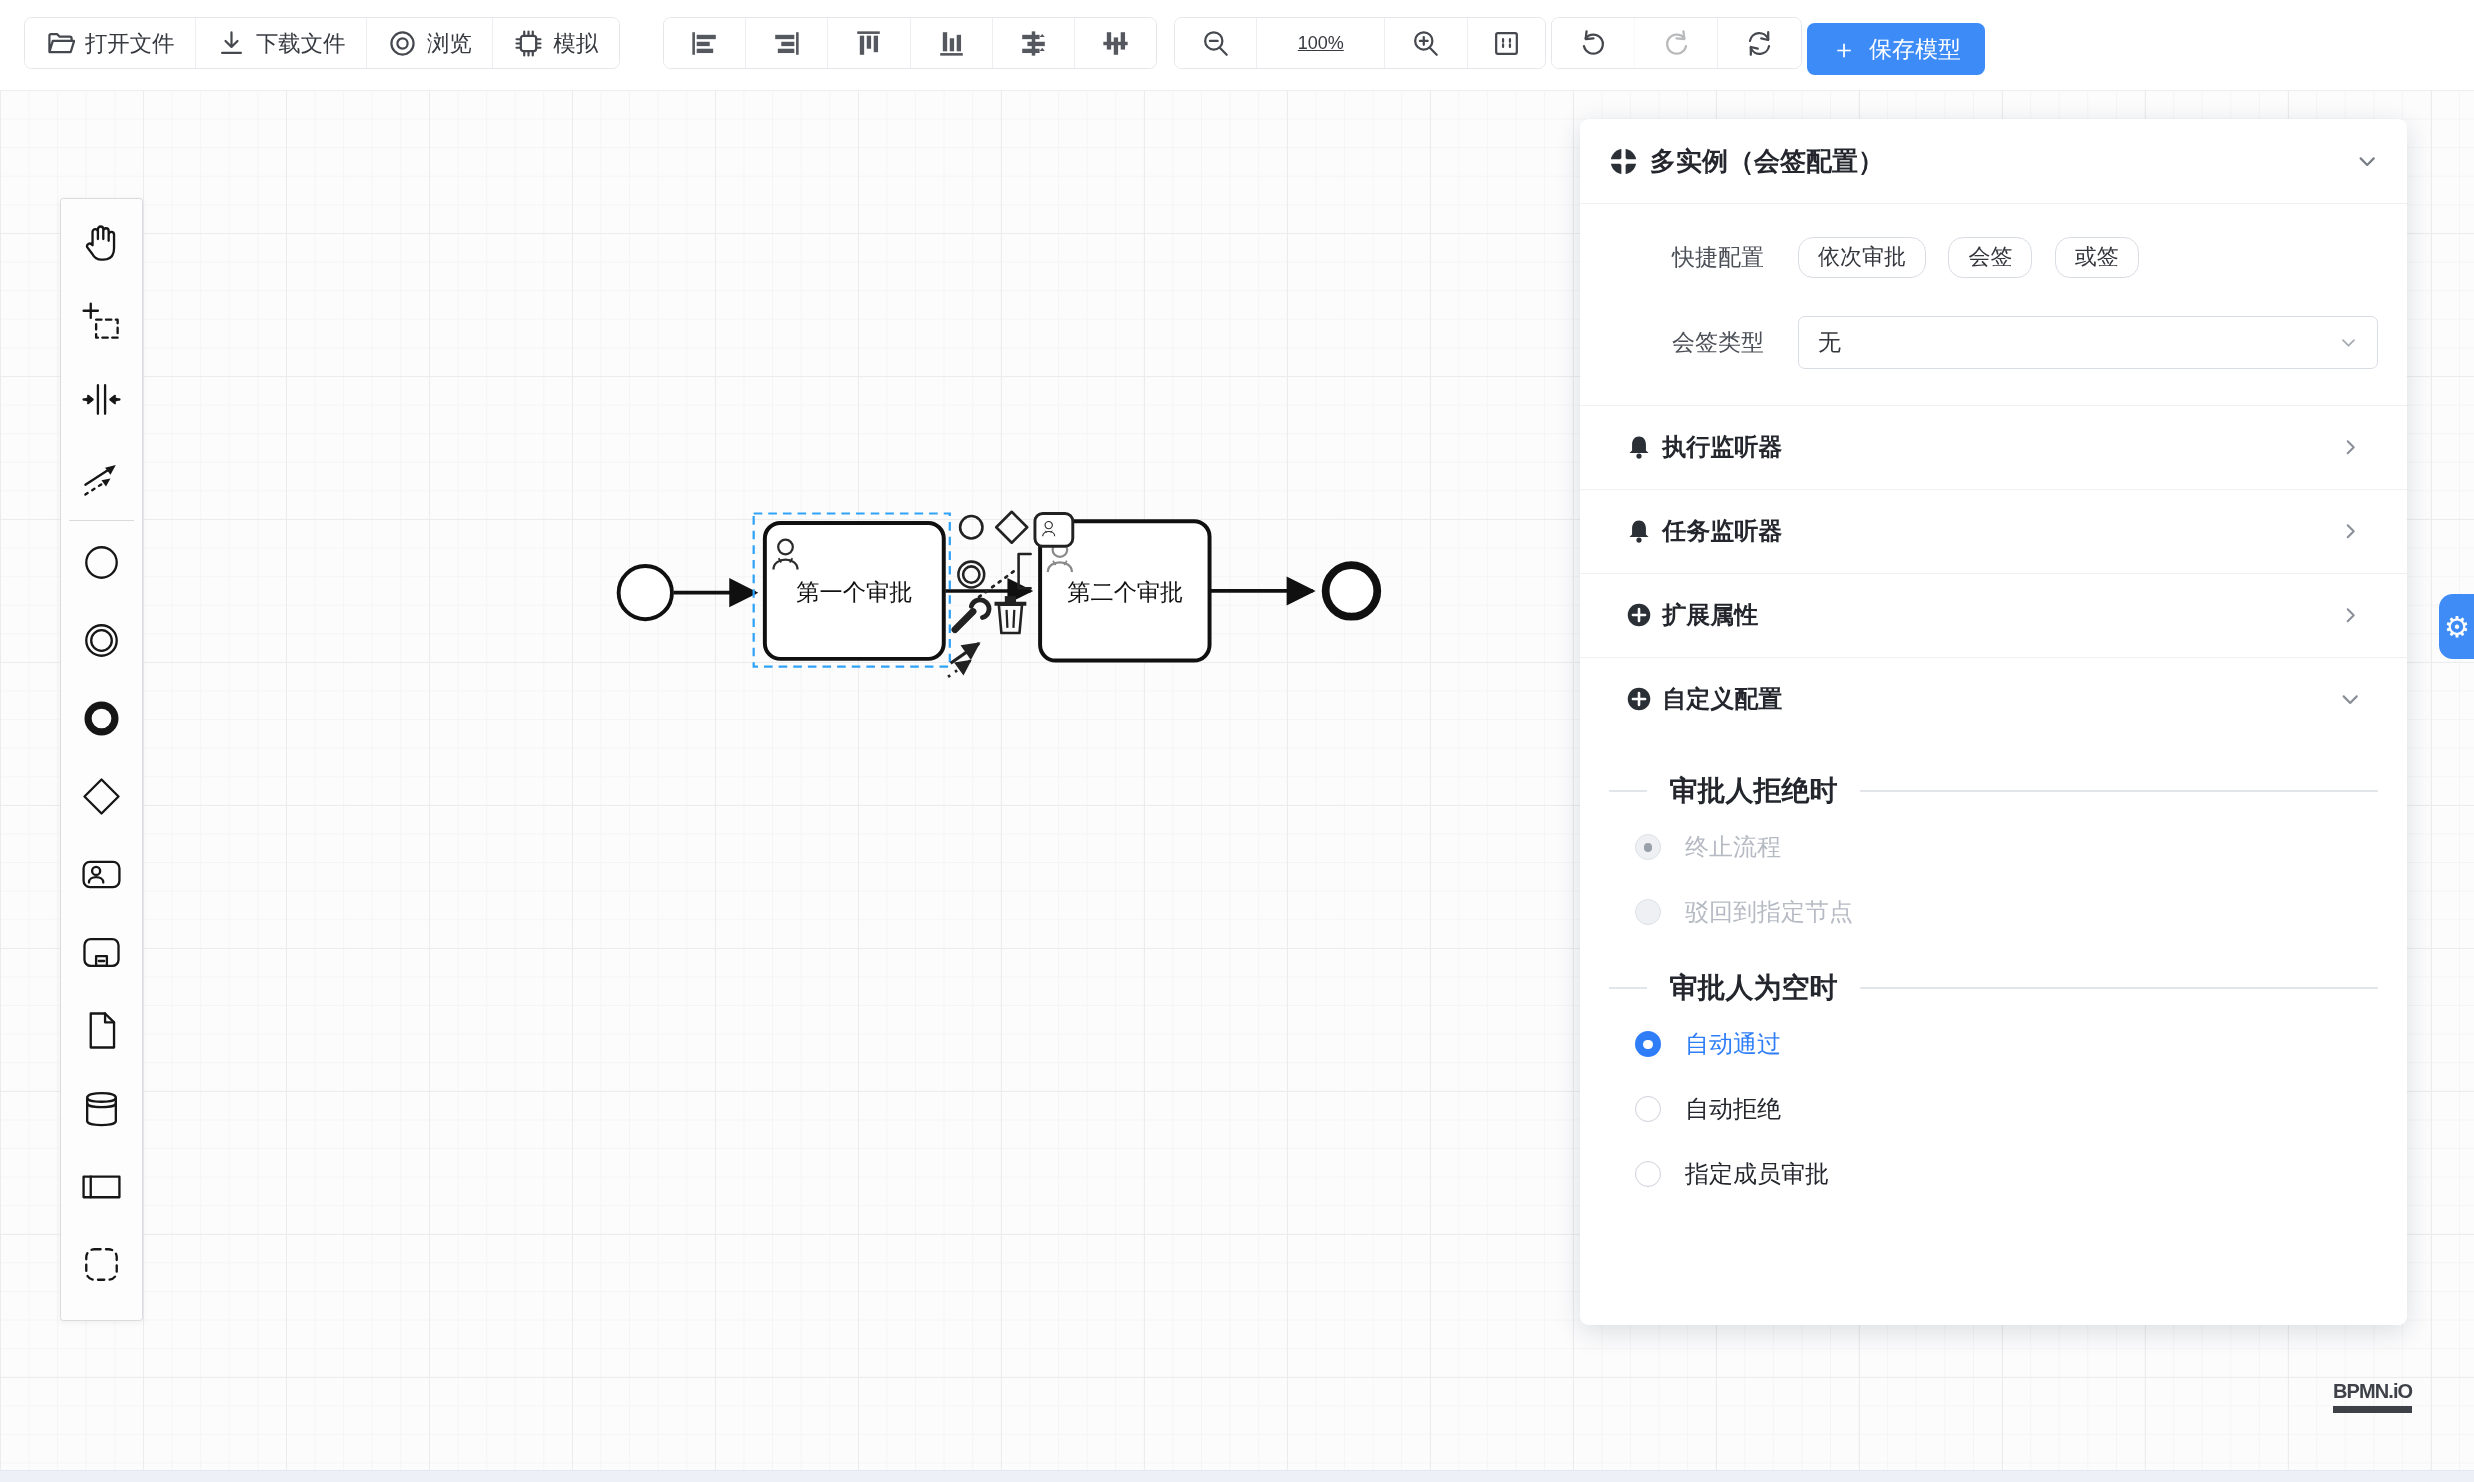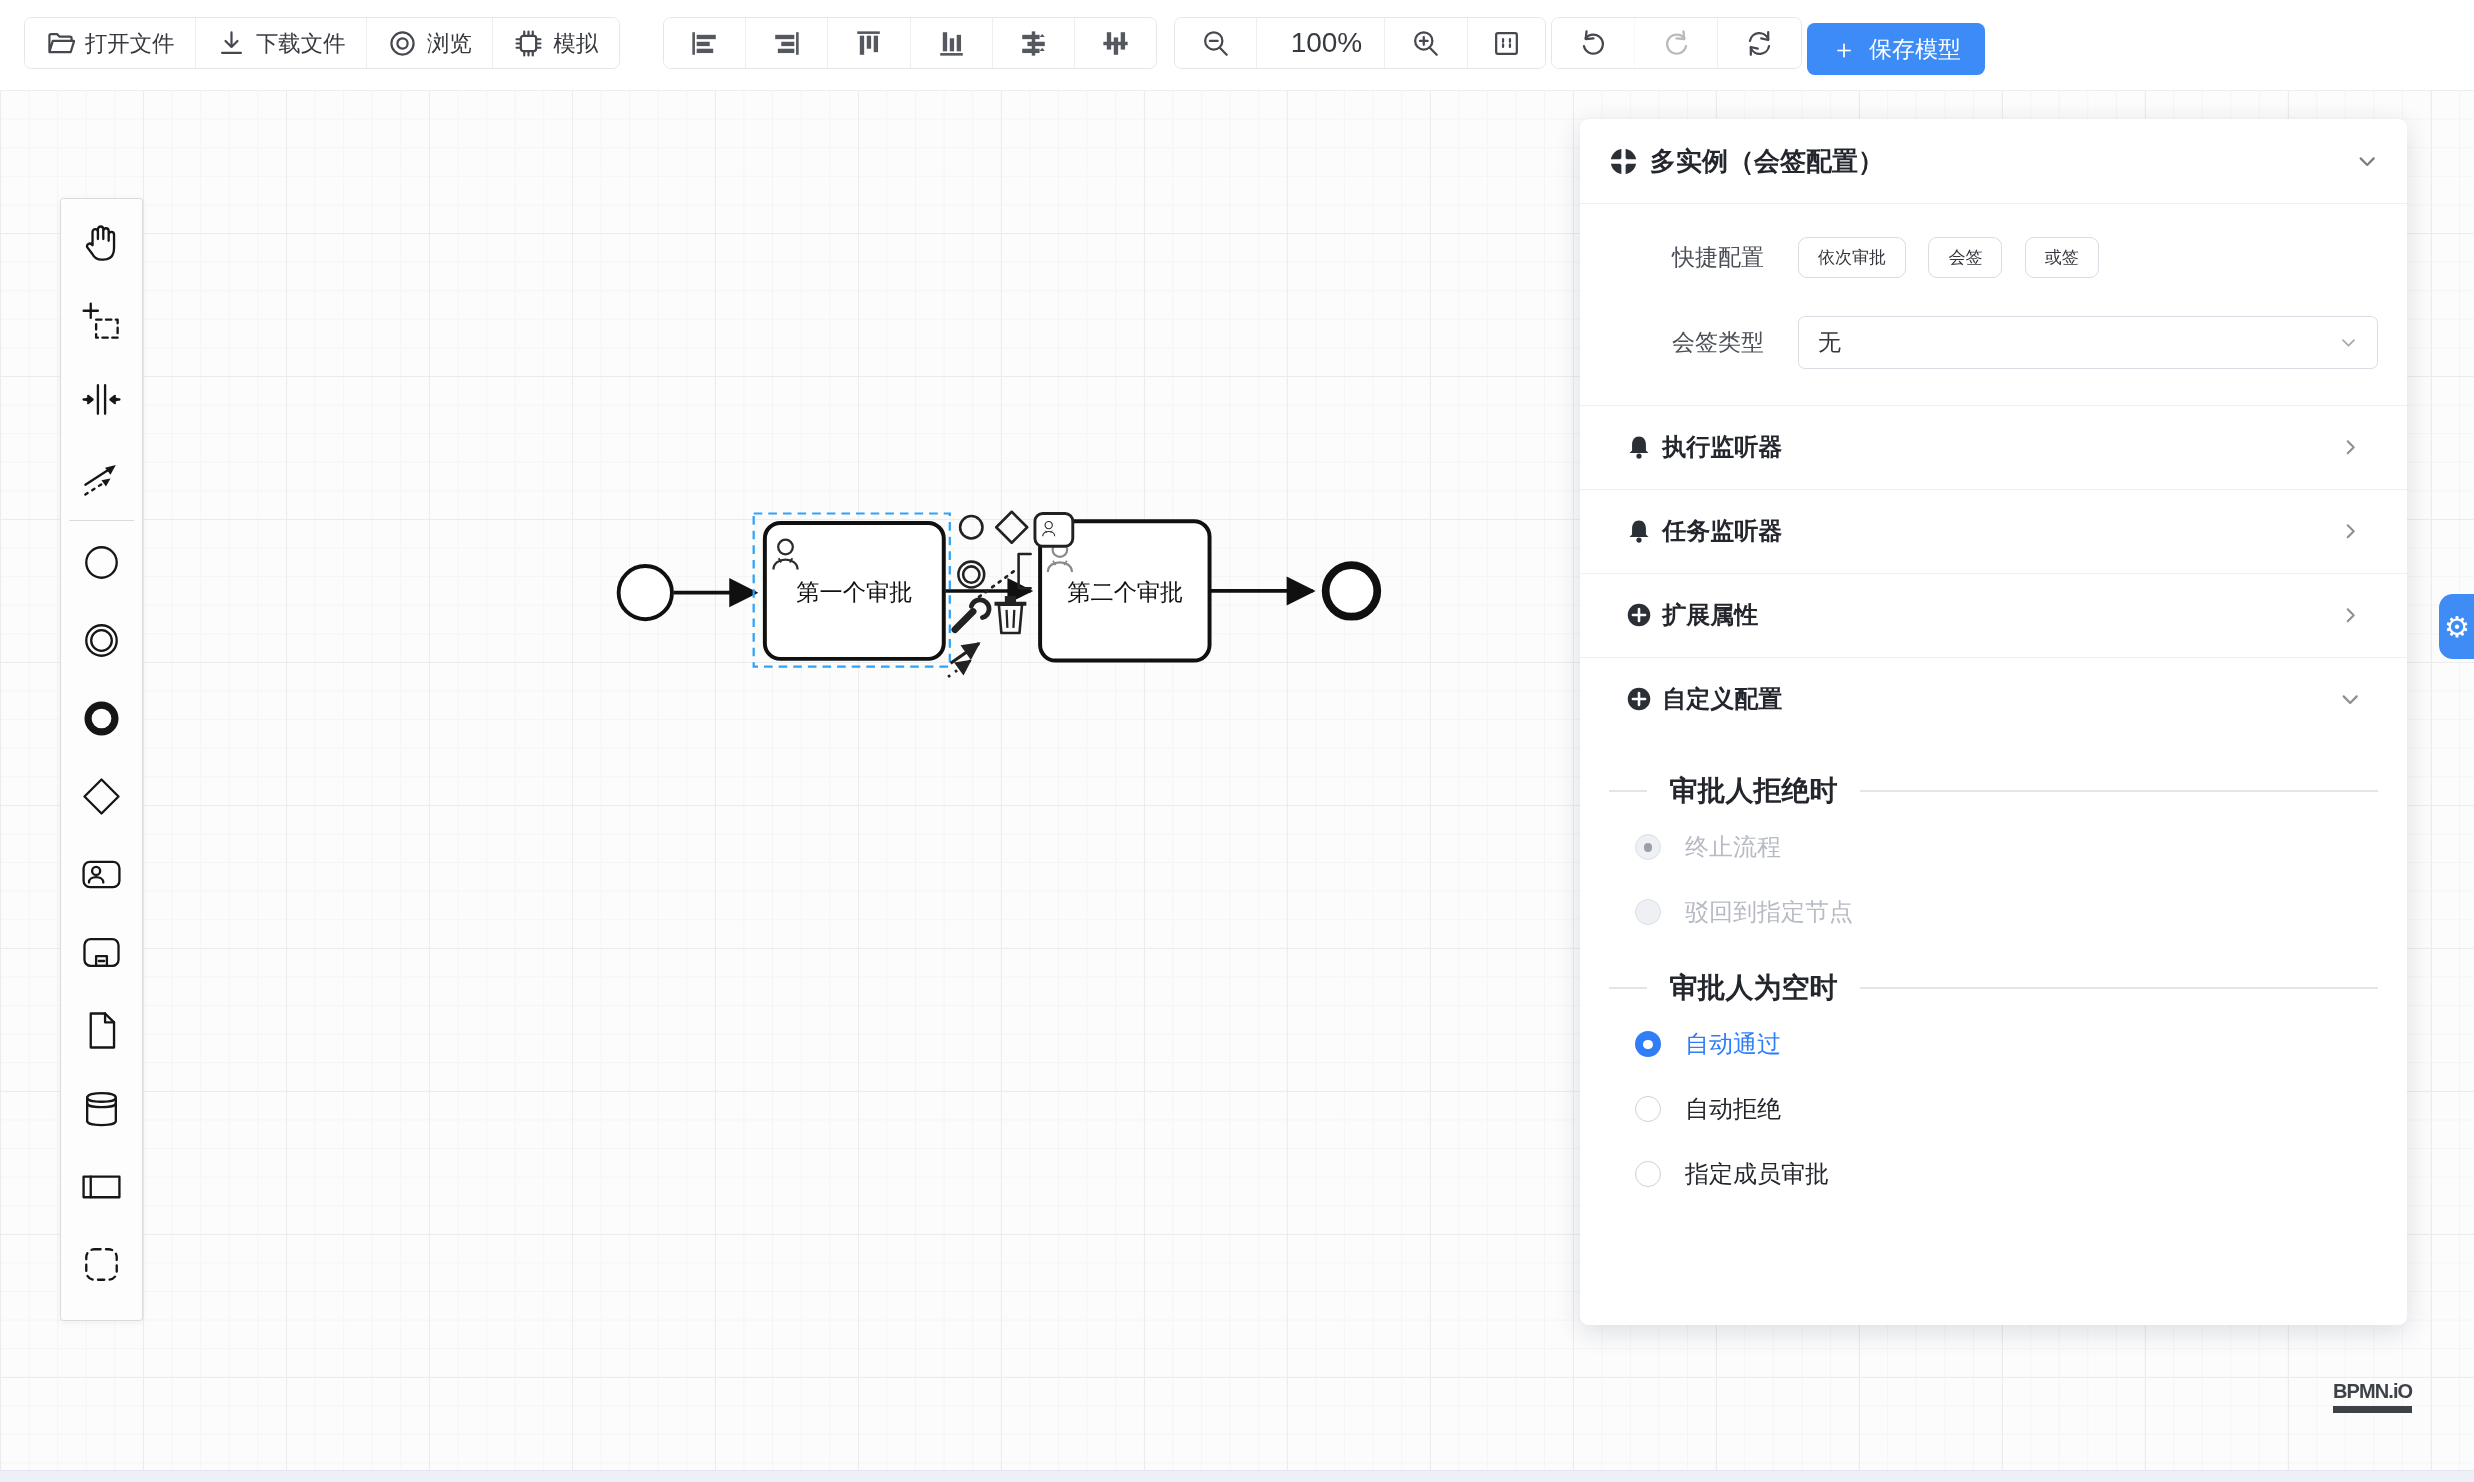--- a/index.html
+++ b/index.html
@@ -13,38 +13,38 @@
       linear-gradient(90deg,#f5f5f6 0.9px,transparent 0.9px);
     background-size:143px 143px,143px 143px,28.6px 28.6px,28.6px 28.6px;
     background-position:0 90px,0 0,0 90px,0 0;}
   
   .toolbar{position:absolute;left:0;top:0;width:100%;height:90px;background:#ffffff;border-bottom:0.9px solid #eceef1;z-index:30;}
   .tb-group{position:absolute;top:17px;height:52px;display:flex;align-items:stretch;background:#fff;border:0.9px solid #e4e6ea;border-radius:7.7px;overflow:hidden;box-sizing:border-box;}
   .tb-cell{display:flex;align-items:center;justify-content:center;gap:10.3px;padding:0 20.6px;border-left:0.9px solid #eceef1;cursor:pointer;color:#36393f;font-size:22.4px;white-space:nowrap;background:#fff;}
   .tb-cell:first-child{border-left:none;}
   .tb-cell svg{display:block;}
   .tb-icon{stroke:#45484e;fill:none;stroke-width:2.6;stroke-linecap:round;stroke-linejoin:round;}
-  .zoom-level{font-size:28px;color:#36393f;min-width:83px;text-align:right;}
+  .zoom-level{font-size:18px;color:#36393f;min-width:83px;text-align:center;text-decoration:underline;}
   .save-btn{position:absolute;left:1807px;top:23px;height:52px;padding:0 24px;background:#3d8bf6;color:#fff;font-size:23px;border:none;border-radius:7.7px;display:flex;align-items:center;gap:12px;cursor:pointer;}
   .save-plus{font-size:26px;line-height:1;}
   .dim{opacity:.38;}
   
   .palette{position:absolute;left:60px;top:198px;width:83px;height:1123px;background:#fdfdfe;border:0.9px solid #d9dbdf;border-radius:3.4px;box-shadow:0 1.7px 6.9px rgba(0,0,0,.05);z-index:20;display:flex;flex-direction:column;align-items:center;padding-top:5.2px;box-sizing:border-box;}
   .pal-item{width:74px;height:78px;display:flex;align-items:center;justify-content:center;cursor:pointer;}
   .pal-sep{width:65px;height:0.9px;background:#d9dbdf;margin:3.4px 0;}
   .pal-icon{stroke:#161616;fill:none;stroke-width:2.6;stroke-linecap:round;stroke-linejoin:round;}
   
   .panel{position:absolute;left:1580px;top:119px;width:827px;height:1206px;background:#fff;border-radius:8.6px;box-shadow:0 6.9px 26px rgba(30,40,60,.14);z-index:40;box-sizing:border-box;padding:0 29px;overflow:hidden;}
   .panel-header{display:flex;align-items:center;height:84px;cursor:pointer;}
   .panel-title{font-size:26px;font-weight:700;color:#23262c;margin-left:12px;flex:1;}
   .hr{height:0.9px;background:#eef0f2;margin:0 -29px;}
   .form-row{display:flex;align-items:center;margin-top:33px;}
   .form-label{width:155px;text-align:right;font-size:23px;color:#4b4f57;margin-right:34px;flex:none;}
   .quick-btns{display:flex;gap:22.4px;}
-  .quick-btn{height:41px;padding:0 19px;border:0.9px solid #d8dce3;border-radius:9px;background:#fff;font-size:17px;color:#33363c;display:flex;align-items:center;cursor:pointer;}
+  .quick-btn{height:41px;padding:0 19px;border:0.9px solid #d8dce3;border-radius:15px;background:#fff;font-size:22px;color:#33363c;display:flex;align-items:center;cursor:pointer;}
   .select{flex:1;height:53px;border:0.9px solid #d8dce3;border-radius:6.9px;display:flex;align-items:center;padding:0 19px;font-size:23px;color:#33363c;cursor:pointer;box-sizing:border-box;}
   .select-value{flex:1;}
   .sections{margin-top:36px;}
   .section-row{display:flex;align-items:center;height:83px;border-top:0.9px solid #eef0f2;cursor:pointer;margin:0 -29px;padding:0 46px;}
   .section-label{font-size:24px;font-weight:600;color:#23262c;margin-left:10.3px;flex:1;}
   .chev{flex:none;}
   .div-text{display:flex;align-items:center;margin-top:26px;height:48px;}
   .div-line-l{width:38px;height:1.7px;background:#e2e5e9;flex:none;}
   .div-line-r{flex:1;height:1.7px;background:#e2e5e9;}
   .div-title{font-size:28px;font-weight:700;color:#23262c;margin:0 22.4px;}

